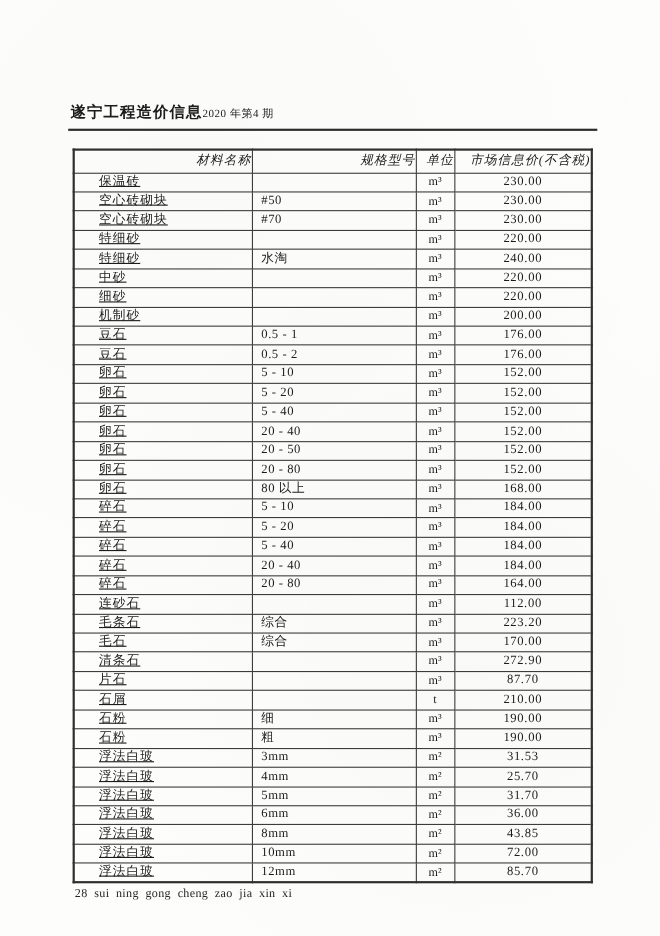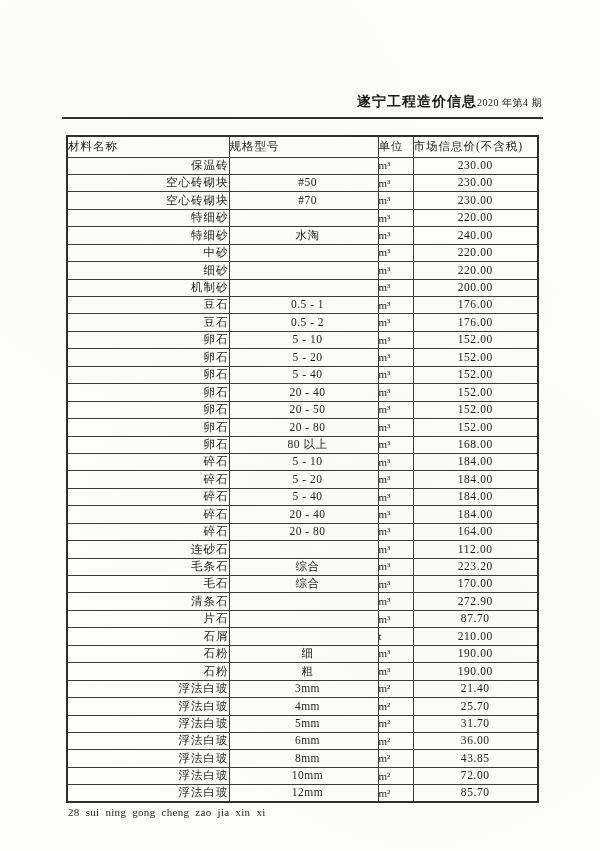--- a/index.html
+++ b/index.html
@@ -24,21 +24,21 @@
       radial-gradient(circle at 70% 70%, rgba(0,0,0,0.015), transparent 55%),
       #fdfdfc;
   }
   
   .masthead {
     position: absolute;
     left: 64px;
     right: 58px;
     top: 93px;
     display: flex;
-    justify-content: flex-end;
+    justify-content: flex-start;
     align-items: baseline;
   }
   .masthead-title {
     font-size: 14px;
     font-weight: bold;
     letter-spacing: 1px;
   }
   .masthead-issue {
     font-size: 10px;
     letter-spacing: 0.5px;
@@ -66,24 +66,24 @@
     border: 1px solid #3c3c3c;
     padding: 0;
     font-size: 11.5px;
     font-weight: normal;
     white-space: nowrap;
     overflow: hidden;
     line-height: 1;
   }
   .price-table thead tr { height: 21px; }
   .price-table tbody tr { height: 17.45px; }
-  .price-table th { text-align: left; letter-spacing: 1px; }
-  .price-table td.name  { text-align: right; padding-left: 8px; letter-spacing: 1px; }
-  .price-table td.spec  { text-align: center; padding-left: 8px; letter-spacing: 0.5px; }
-  .price-table td.unit  { font-size: 11px; }
+  .price-table th { text-align: right; letter-spacing: 1px; font-style: italic; }
+  .price-table td.name  { text-align: left; padding-left: 22px; letter-spacing: 1px; text-decoration: underline; }
+  .price-table td.spec  { text-align: left; padding-left: 8px; letter-spacing: 0.5px; }
+  .price-table td.unit  { text-align: center; font-size: 11px; }
   .price-table td.price { text-align: center; letter-spacing: 0.6px; }
   
   .page-footer {
     position: absolute;
     left: 68px;
     top: 806px;
     font-size: 11px;
     letter-spacing: 0.3px;
     word-spacing: 3px;
     color: #262626;
@@ -293,21 +293,21 @@
         <tr>
           <td class="name">石粉</td>
           <td class="spec">粗</td>
           <td class="unit">m³</td>
           <td class="price">190.00</td>
         </tr>
         <tr>
           <td class="name">浮法白玻</td>
           <td class="spec">3mm</td>
           <td class="unit">m²</td>
-          <td class="price">21.40</td>
+          <td class="price">31.53</td>
         </tr>
         <tr>
           <td class="name">浮法白玻</td>
           <td class="spec">4mm</td>
           <td class="unit">m²</td>
           <td class="price">25.70</td>
         </tr>
         <tr>
           <td class="name">浮法白玻</td>
           <td class="spec">5mm</td>

